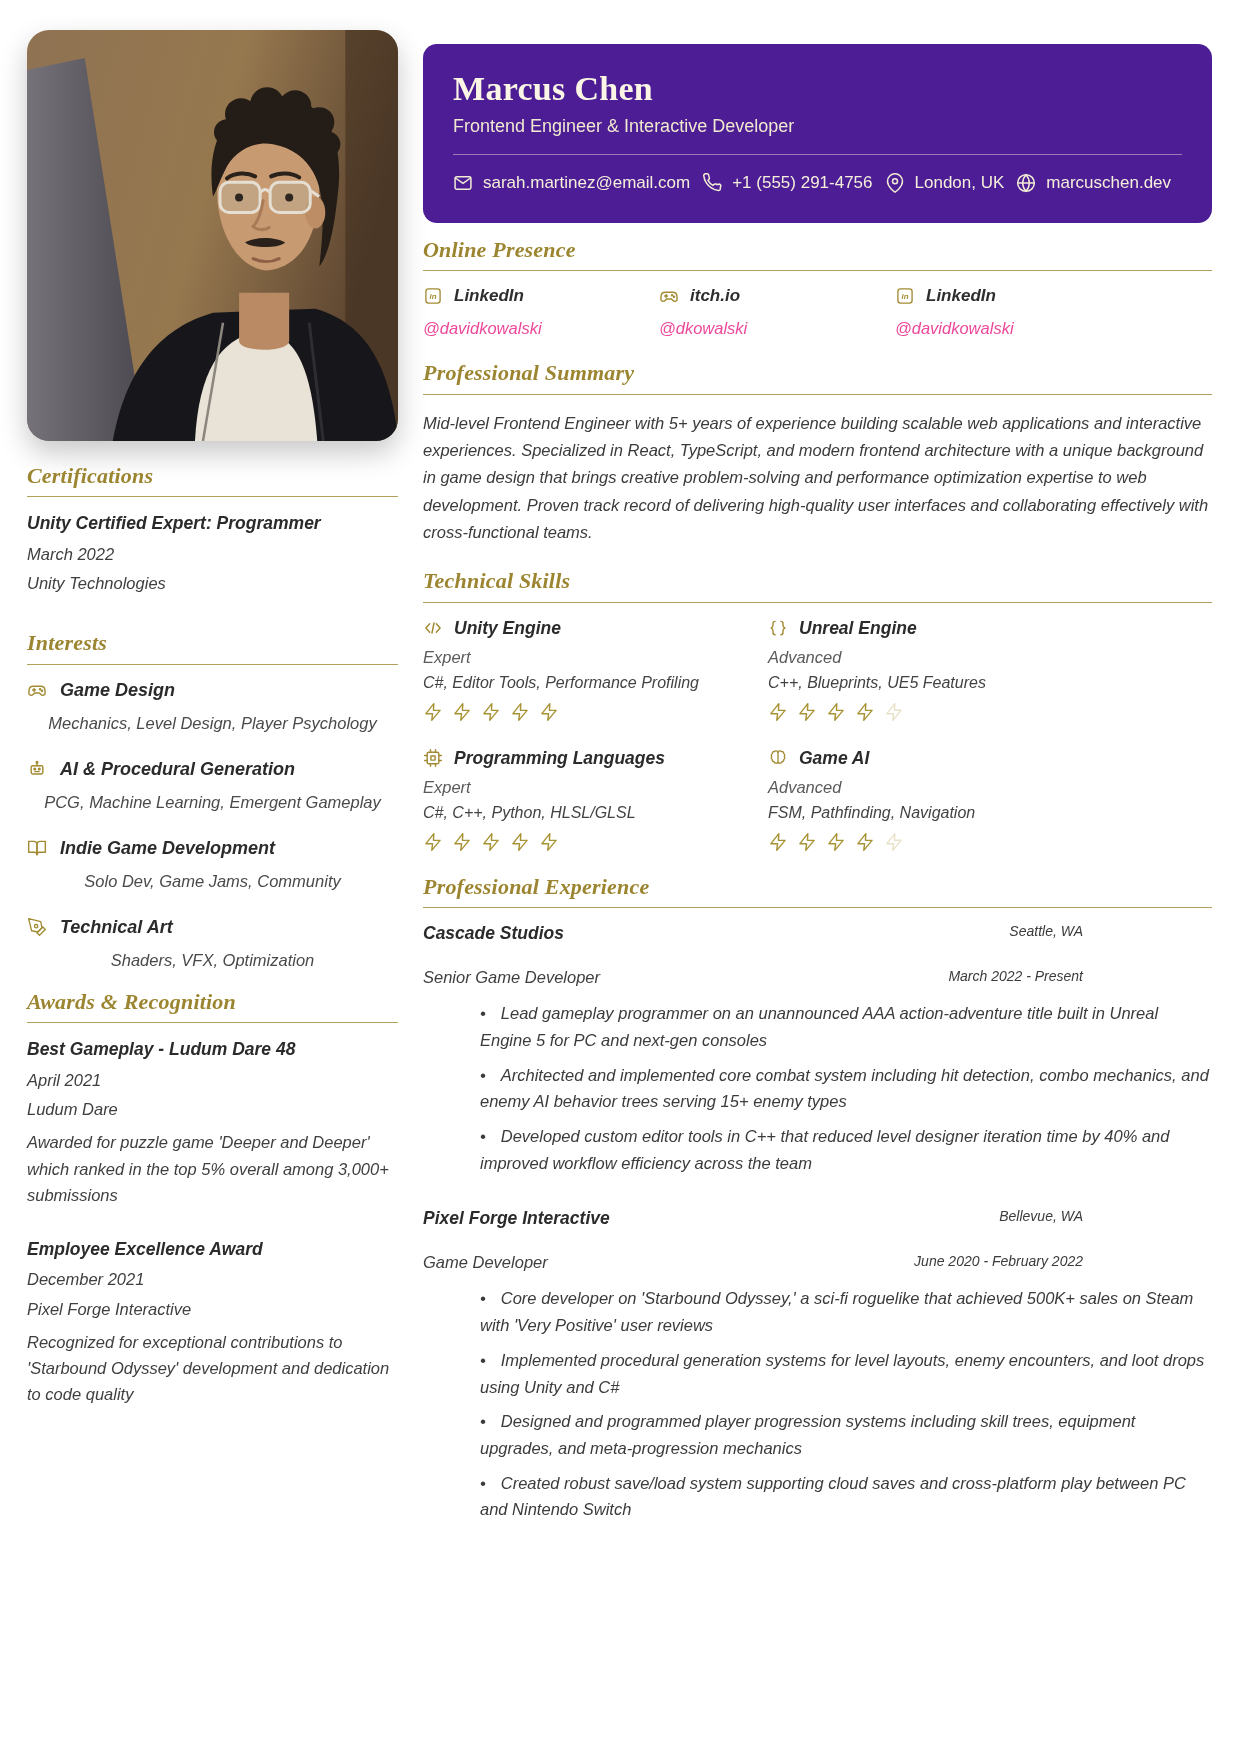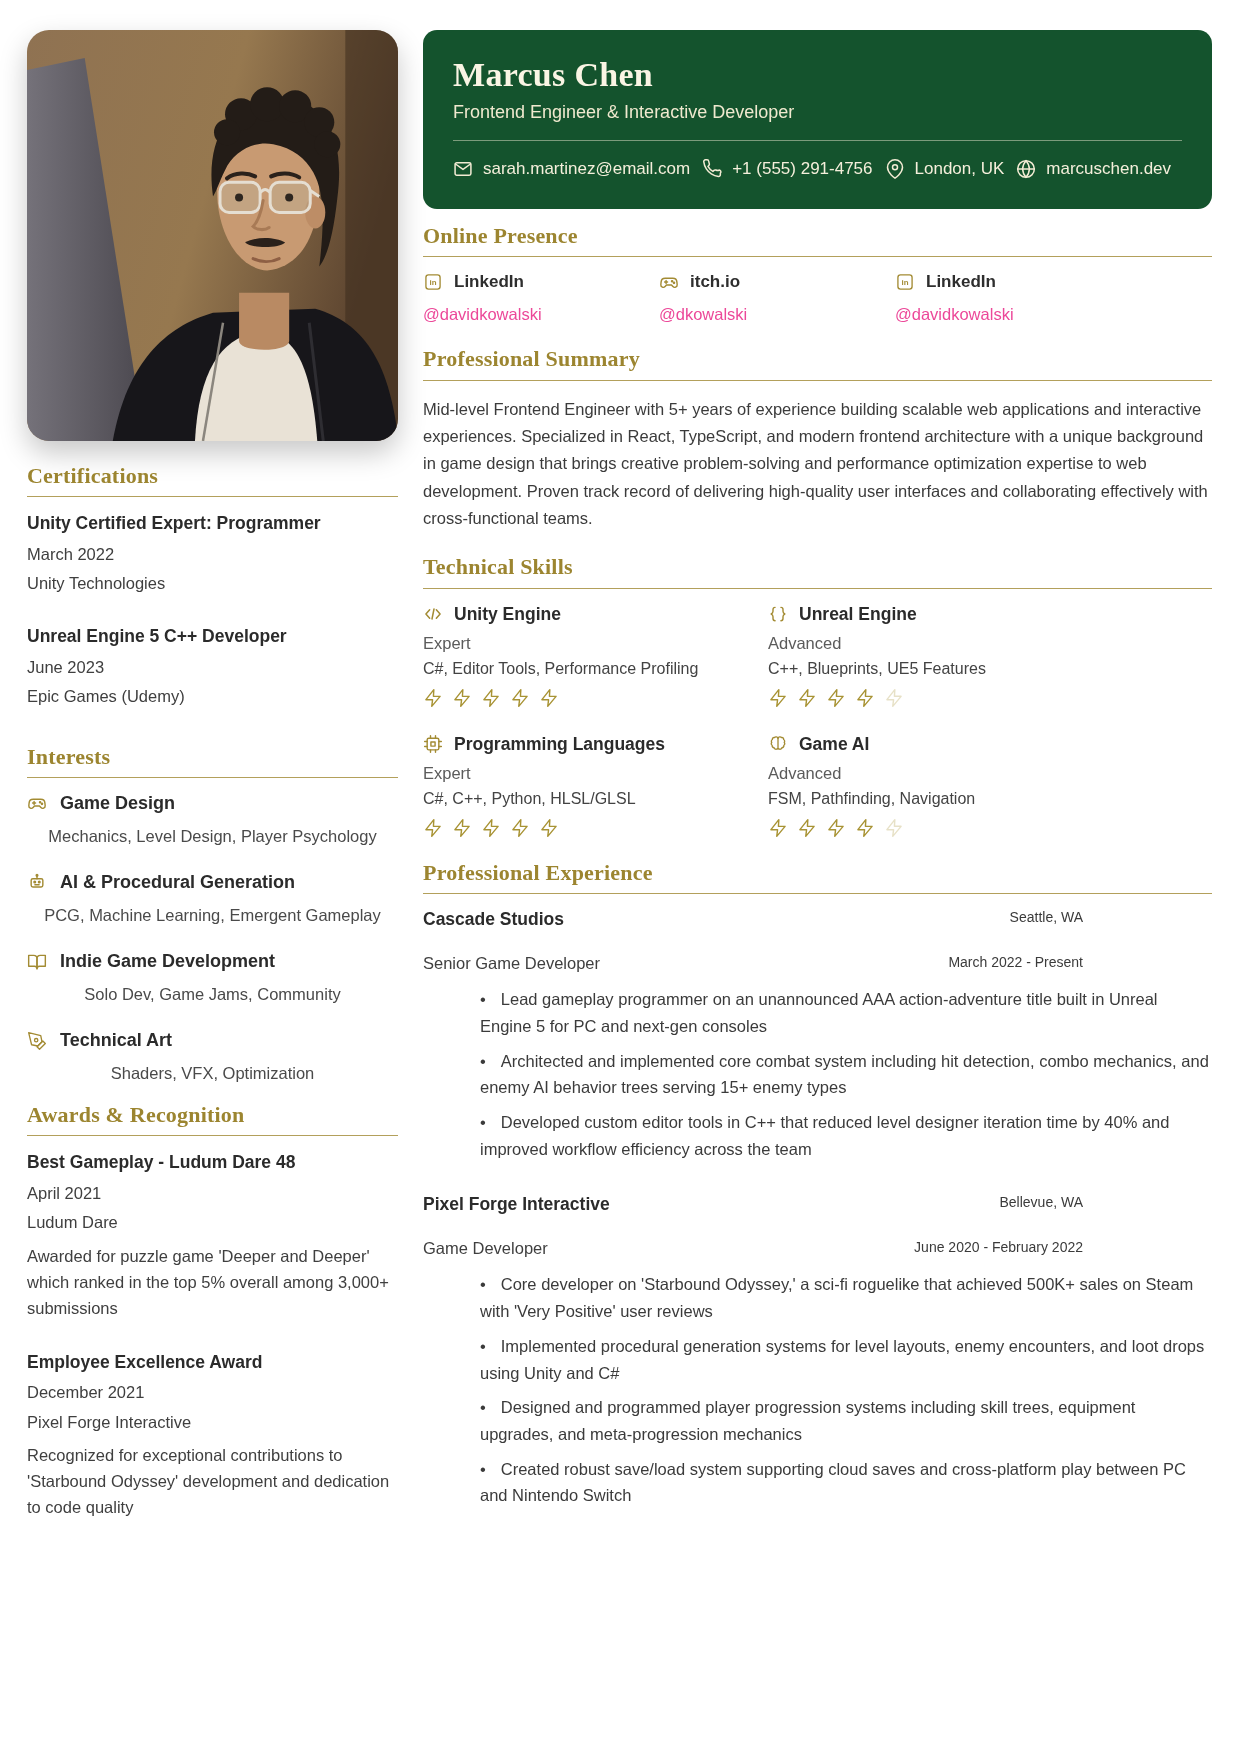--- a/index.html
+++ b/index.html
@@ -12,26 +12,26 @@
 
   
   .photo{width:371px;height:411px;border-radius:22px;overflow:hidden;
          box-shadow:0 12px 28px rgba(0,0,0,.22);margin-bottom:22px;}
   .photo svg{display:block;width:100%;height:100%;}
 
   
   h2.sec{font-family:"Liberation Serif","DejaVu Serif",serif;font-weight:700;
          font-size:22px;line-height:1.15;color:#9c8530;margin:0 0 15px 0;
          padding-bottom:8px;border-bottom:1px solid #b3a05b;letter-spacing:.2px;}
-  section{margin-top:26px;}
+  section{margin-top:26px;font-style:italic;}
   .col-left section:first-of-type{margin-top:0;}
   .col-right section{margin-top:22px;}
 
   
-  .gold{background:#14532d;border-radius:14px;padding:26px 30px 30px 30px;color:#faf5e4;}
+  .gold{background:#4c1d95;border-radius:14px;padding:26px 30px 30px 30px;color:#faf5e4;margin-top:14px;}
   .gold h1{font-family:"Liberation Serif","DejaVu Serif",serif;font-weight:700;
            font-size:34px;margin:0;color:#faf5e4;letter-spacing:.3px;}
   .gold .subtitle{font-size:18px;color:#f0e9cf;margin-top:8px;}
   .gold hr{border:none;border-top:1px solid rgba(250,244,222,.45);margin:17px 0 18px 0;}
   .contacts{display:flex;flex-wrap:wrap;column-gap:30px;row-gap:12px;font-size:17px;color:#f5efdb;gap:12px;}
   .contact{display:inline-flex;align-items:center;gap:10px;}
   .contact .icon{color:#f3ecd4;}
 
   
   .icon{display:inline-flex;width:20px;height:20px;flex:none;color:#a38b33;}
@@ -135,25 +135,20 @@
       <section>
         <h2 class="sec">Certifications</h2>
         <div>
 
             <div class="cert">
               <div class="item-title">Unity Certified Expert: Programmer</div>
               <div class="item-line">March 2022</div>
               <div class="item-line">Unity Technologies</div>
             </div>
 
-            <div class="cert">
-              <div class="item-title">Unreal Engine 5 C++ Developer</div>
-              <div class="item-line">June 2023</div>
-              <div class="item-line">Epic Games (Udemy)</div>
-            </div>
           </div>
       </section>
 
       <section style="margin-top:36px;">
         <h2 class="sec">Interests</h2>
         <div>
 
             <div class="interest">
               <div class="int-head">
                 <span class="icon">

